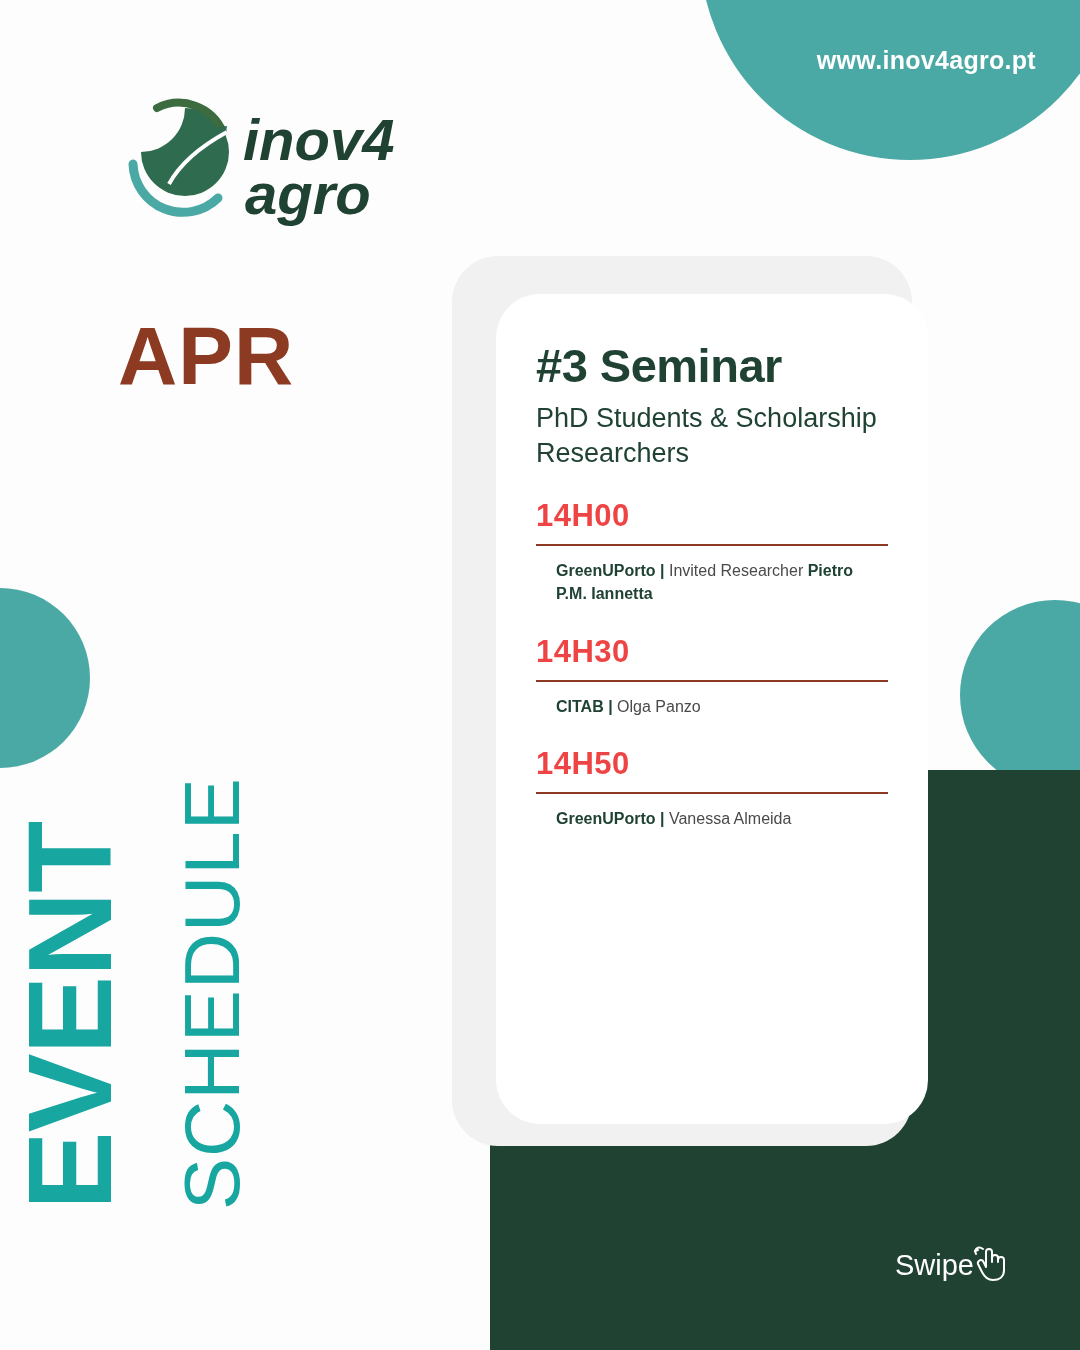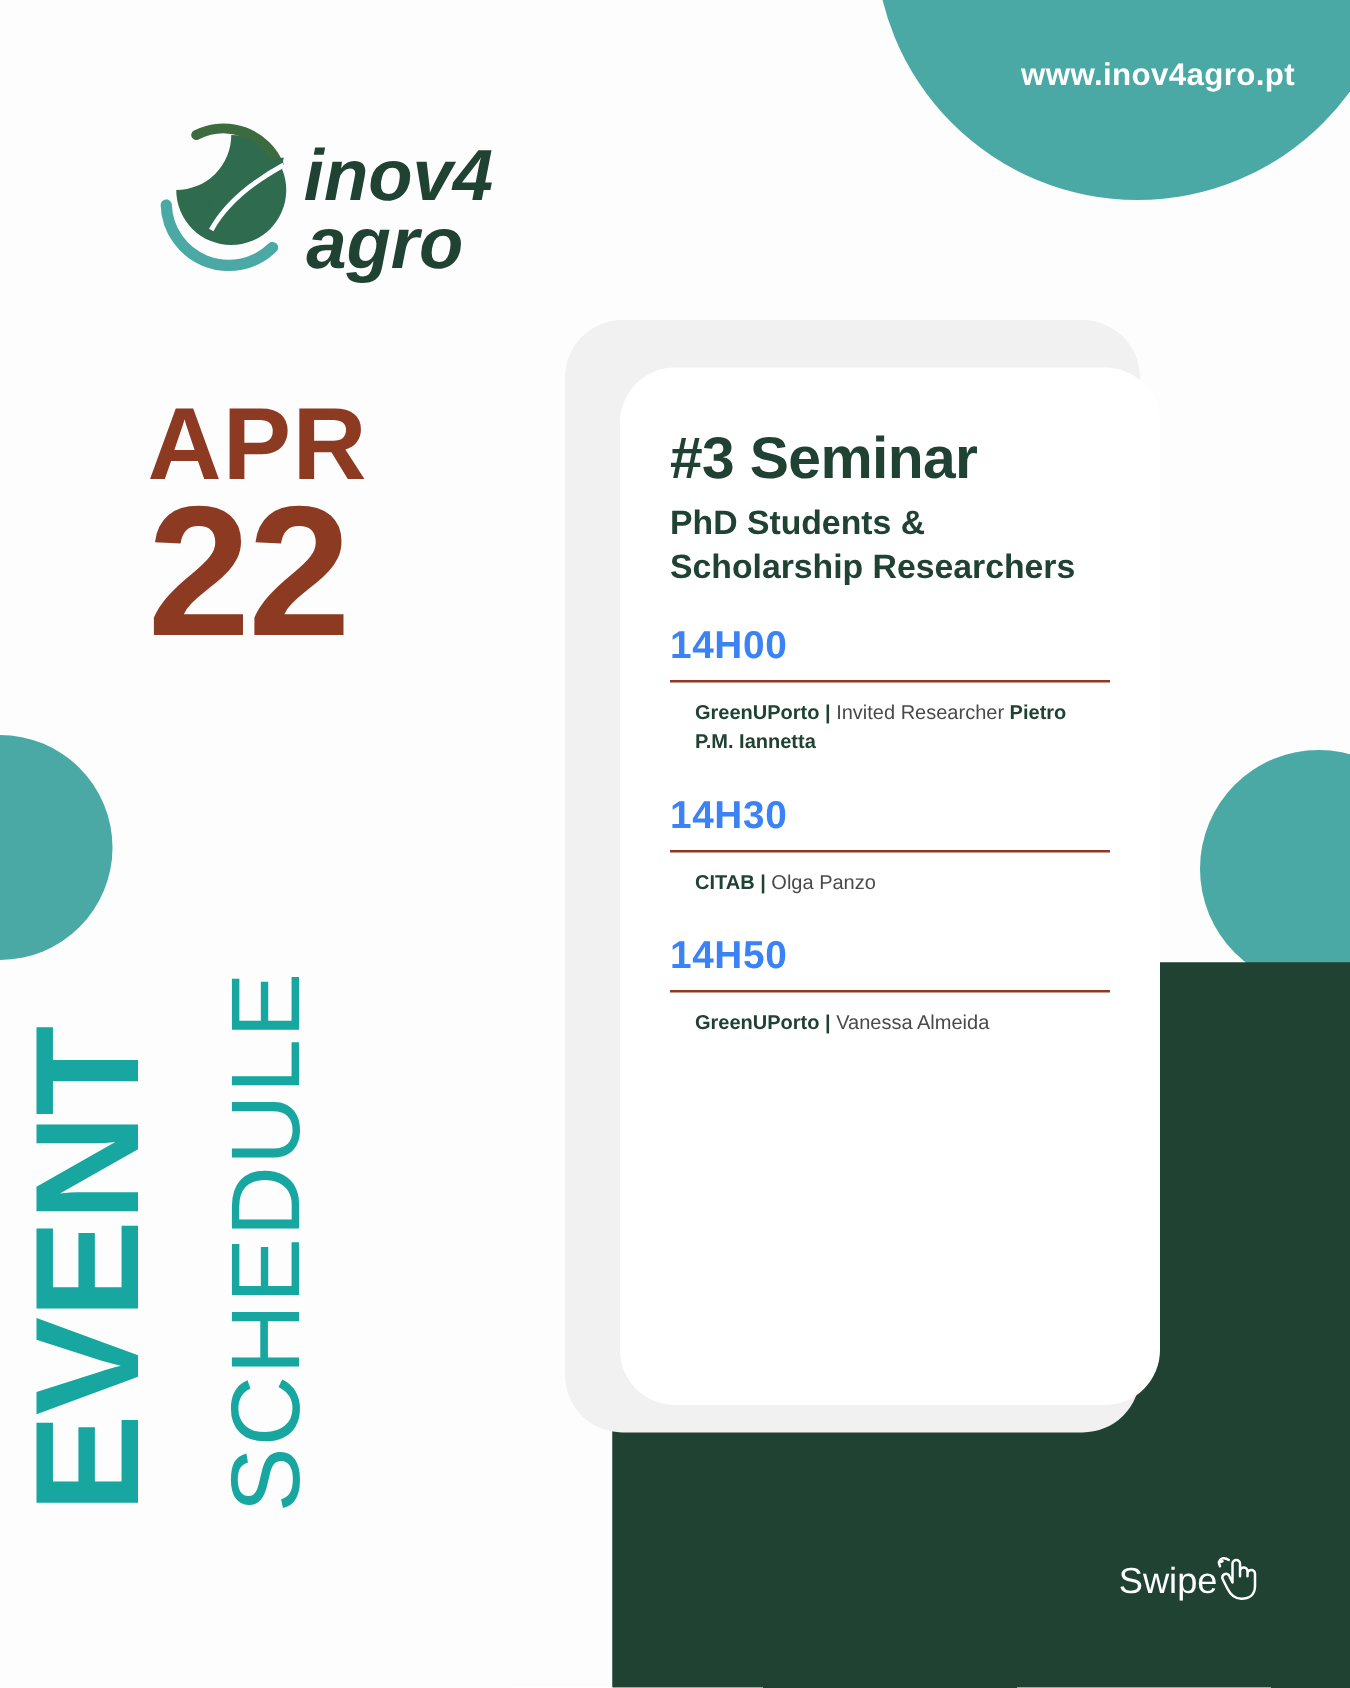--- a/index.html
+++ b/index.html
@@ -164,29 +164,29 @@
   .card-title {
     font-size: 47px;
     font-weight: bold;
     color: #1f4233;
     line-height: 1.0;
     letter-spacing: -0.5px;
   }
   .card-subtitle {
     margin-top: 12px;
     font-size: 27px;
-    font-weight: bold;
+    font-weight: normal;
     color: #1f4233;
     line-height: 1.28;
   }
   .slot { margin-top: 28px; }
   .slot-time {
     font-size: 31px;
     font-weight: bold;
-    color: #3b82f6;
+    color: #ef4444;
     letter-spacing: 0.5px;
   }
   .slot-rule {
     margin-top: 10px;
     height: 2px;
     background: #8c3a22;
     width: 100%;
   }
   .slot-desc {
     margin-top: 14px;
@@ -233,21 +233,20 @@
       </g>
       <g fill="#1f4233" font-family="Liberation Sans, sans-serif" font-weight="bold" font-style="italic">
         <text x="120" y="68" font-size="58">inov4</text>
         <text x="122" y="122" font-size="58">agro</text>
       </g>
     </svg>
   </div>
 
   <div class="date-block">
     <div class="date-month">APR</div>
-    <div class="date-day">22</div>
   </div>
 
   <div class="vertical-wrap">
     <div class="vtext event">EVENT</div>
     <div class="vtext schedule">SCHEDULE</div>
   </div>
 
   <div class="card-shadow"></div>
   <div class="card">
     <div class="card-title">#3 Seminar</div>

